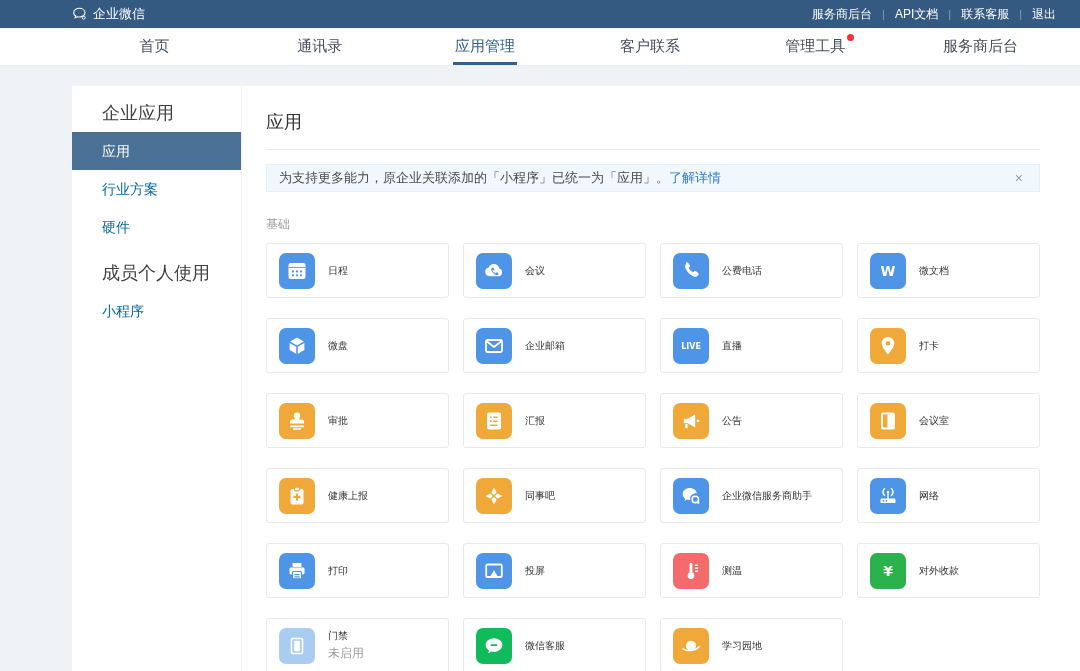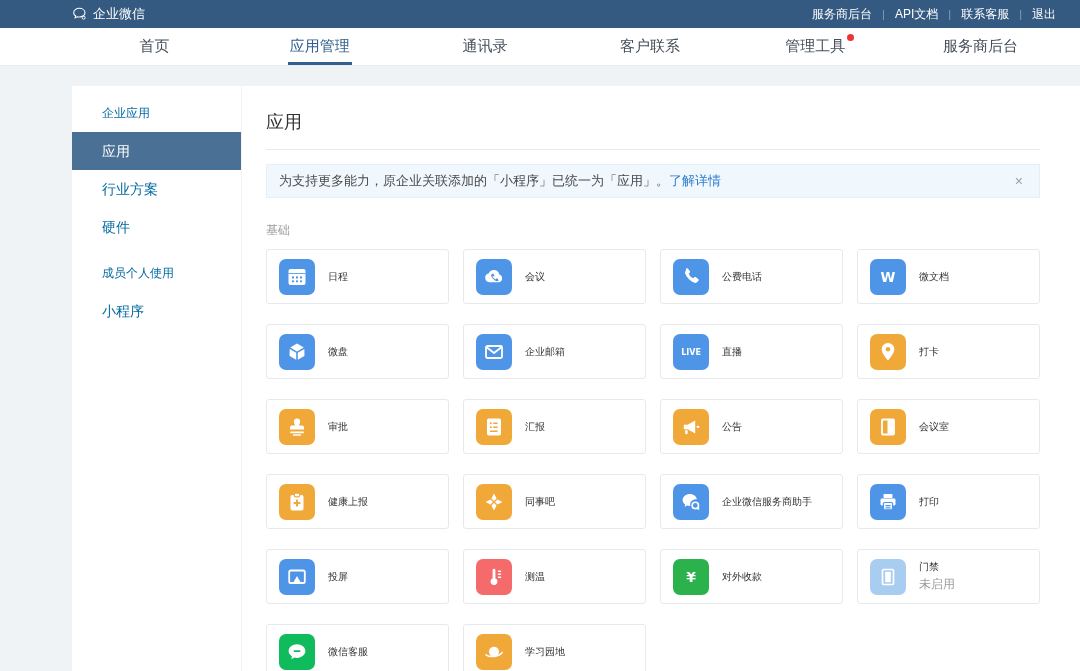--- a/index.html
+++ b/index.html
@@ -23,31 +23,31 @@
   .nav-item .nav-label { position:relative; padding:8px 2px 8px; }
   .nav-item.active { color:#33618f; }
   .nav-item.active .nav-label { border-bottom:3px solid #33618f; padding-bottom:6px; }
   .nav-dot { position:absolute; top:5px; right:-7px; width:7px; height:7px;
     border-radius:50%; background:#e33; }
 
   
   .page { display:flex; margin-left:72px; margin-top:20px; height:589px; }
   .sidebar { width:170px; background:#fff; border-right:1px solid #f2f2f2; }
   .side-header { height:38px; line-height:38px; padding-left:30px;
-    color:#0369a1; font-size:12px; margin-top:8px; }
+    color:#404040; font-size:18px; margin-top:8px; }
   .side-item { height:38px; line-height:38px; padding-left:30px;
     color:#0369a1; font-size:14px; cursor:pointer; }
   .side-item.selected { background:#4a7096; color:#fff; }
 
   .main { flex:1; background:#fff; padding:24px 40px 20px 24px; overflow:hidden; }
   .page-title { font-size:18px; font-weight:normal; color:#333; }
   .title-divider { border:none; border-top:1px solid #e8e8e8; margin-top:15px; }
 
   .notice { margin-top:14px; background:#f0f7fd; border:1px solid #e4eff9;
-    height:34px; display:flex; align-items:center; padding:0 12px; font-size:13px;
+    height:28px; display:flex; align-items:center; padding:0 12px; font-size:13px;
     color:#4a4a4a; }
   .notice a { color:#2e7bd0; text-decoration:none; cursor:pointer; }
   .notice-close { margin-left:auto; color:#98a1ab; font-size:14px; cursor:pointer;
     padding:0 4px; }
 
   .section-label { margin:24px 0 10px; font-size:12px; color:#9b9b9b; }
 
   .apps-grid { display:grid; grid-template-columns:repeat(4,1fr); gap:20px 14px; }
   .app-card { height:55px; background:#fff; border:1px solid #e7e9ed;
     border-radius:3px; display:flex; align-items:center; padding:0 8px 0 12px;
@@ -80,25 +80,25 @@
       <a>联系客服</a>
       <span class="topbar-sep">|</span>
       <a>退出</a>
     </div>
 </div>
 
 <div class="nav" id="nav">
     <div class="nav-item">
       <span class="nav-label">首页</span>
     </div>
+    <div class="nav-item">
+      <span class="nav-label">通讯录</span>
+    </div>
     <div class="nav-item active">
       <span class="nav-label">应用管理</span>
-    </div>
-    <div class="nav-item">
-      <span class="nav-label">通讯录</span>
     </div>
     <div class="nav-item">
       <span class="nav-label">客户联系</span>
     </div>
     <div class="nav-item">
       <span class="nav-label">管理工具<span class="nav-dot"></span></span>
     </div>
     <div class="nav-item">
       <span class="nav-label">服务商后台</span>
     </div>
@@ -304,20 +304,36 @@
               <circle cx="19.2" cy="18.6" r="1.2" fill="#fff"></circle>
             </svg>
           </div>
           <div class="app-text">
             <div class="app-label">企业微信服务商助手</div>
           </div>
         </div>
         <div class="app-card">
           <div class="app-tile" style="--tile: #4e95e8;">
             <svg width="24" height="24" viewBox="0 0 24 24" style="--tile:#4e95e8">
+              <path d="M8.4 11.3a4.7 4.7 0 0 1 0-6.6" fill="none" stroke="#fff" stroke-width="1.6" stroke-linecap="round"></path>
+              <path d="M15.6 4.7a4.7 4.7 0 0 1 0 6.6" fill="none" stroke="#fff" stroke-width="1.6" stroke-linecap="round"></path>
+              <circle cx="12" cy="8" r="1.3" fill="#fff"></circle>
+              <rect x="11.3" y="9" width="1.4" height="6" fill="#fff"></rect>
+              <rect x="4.5" y="14.5" width="15" height="4.6" rx="1.2" fill="#fff"></rect>
+              <circle cx="7.6" cy="16.8" r=".9" fill="var(--tile)"></circle>
+              <circle cx="10.4" cy="16.8" r=".9" fill="var(--tile)"></circle>
+            </svg>
+          </div>
+          <div class="app-text">
+            <div class="app-label">网络</div>
+          </div>
+        </div>
+        <div class="app-card">
+          <div class="app-tile" style="--tile: #4e95e8;">
+            <svg width="24" height="24" viewBox="0 0 24 24" style="--tile:#4e95e8">
               <rect x="7.5" y="4" width="9" height="4" rx=".8" fill="#fff"></rect>
               <rect x="4.5" y="8.5" width="15" height="7" rx="1.4" fill="#fff"></rect>
               <rect x="7.5" y="12.5" width="9" height="7.3" rx="1" fill="#fff" stroke="var(--tile)" stroke-width="1.2"></rect>
               <rect x="9.3" y="15" width="5.4" height="1.3" rx=".6" fill="var(--tile)"></rect>
               <rect x="9.3" y="17.3" width="5.4" height="1.3" rx=".6" fill="var(--tile)"></rect>
             </svg>
           </div>
           <div class="app-text">
             <div class="app-label">打印</div>
           </div>

